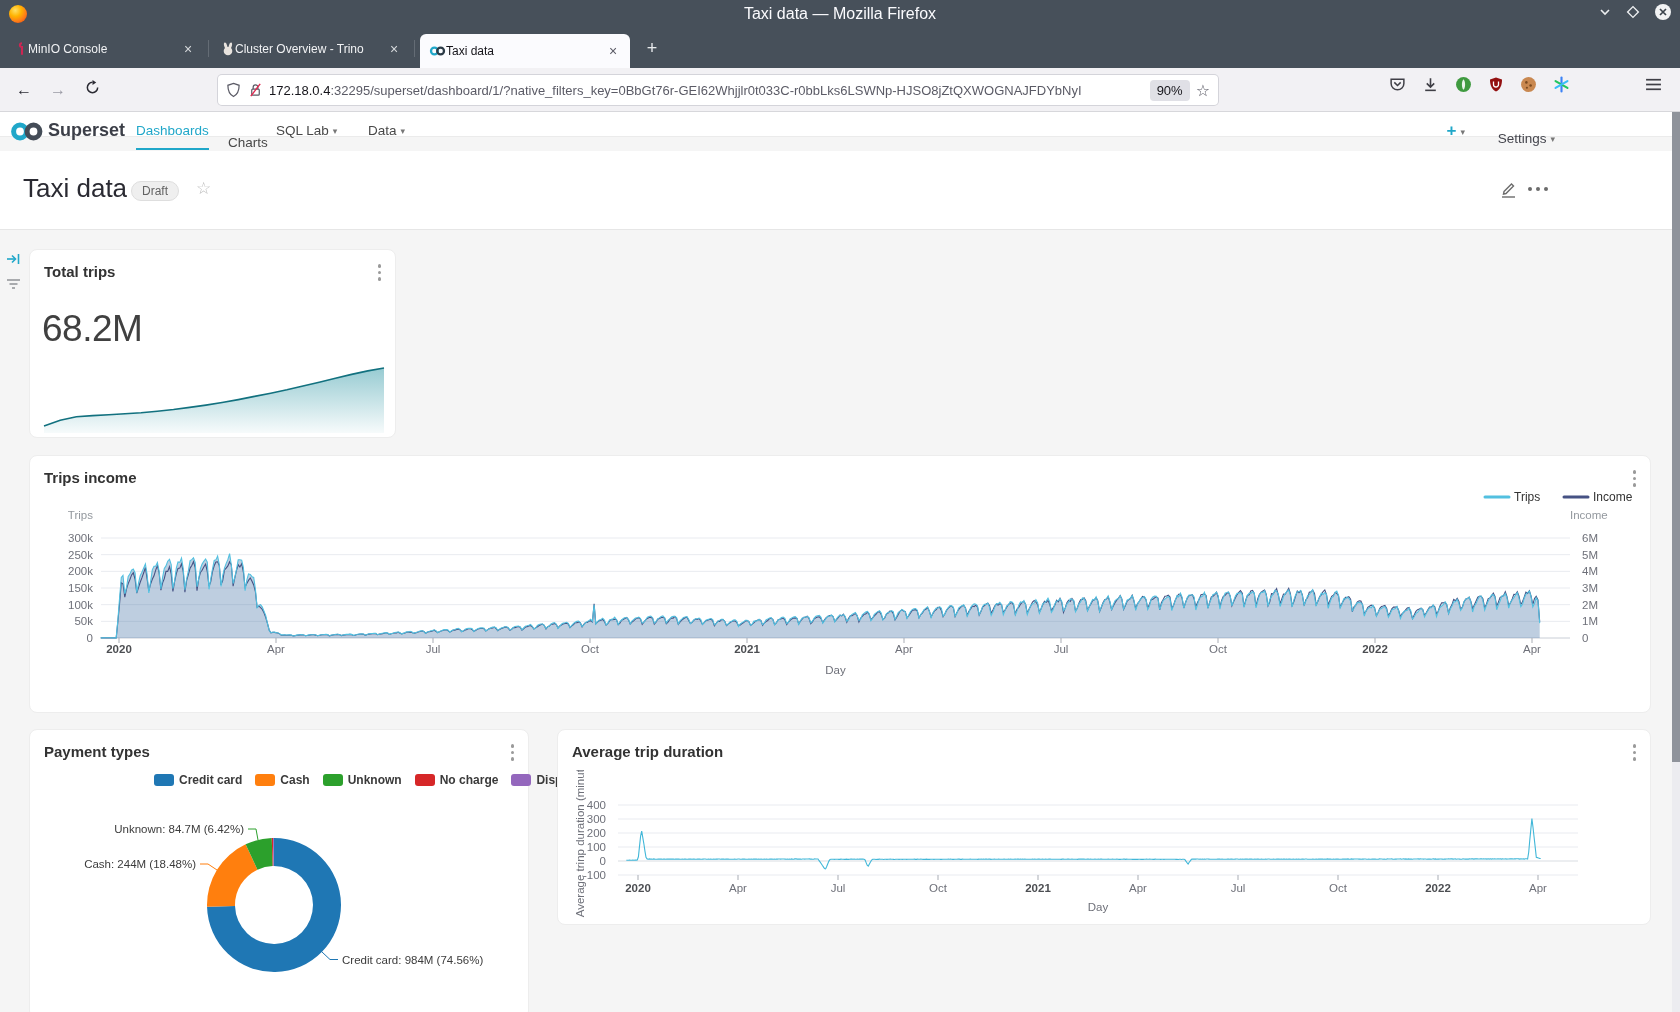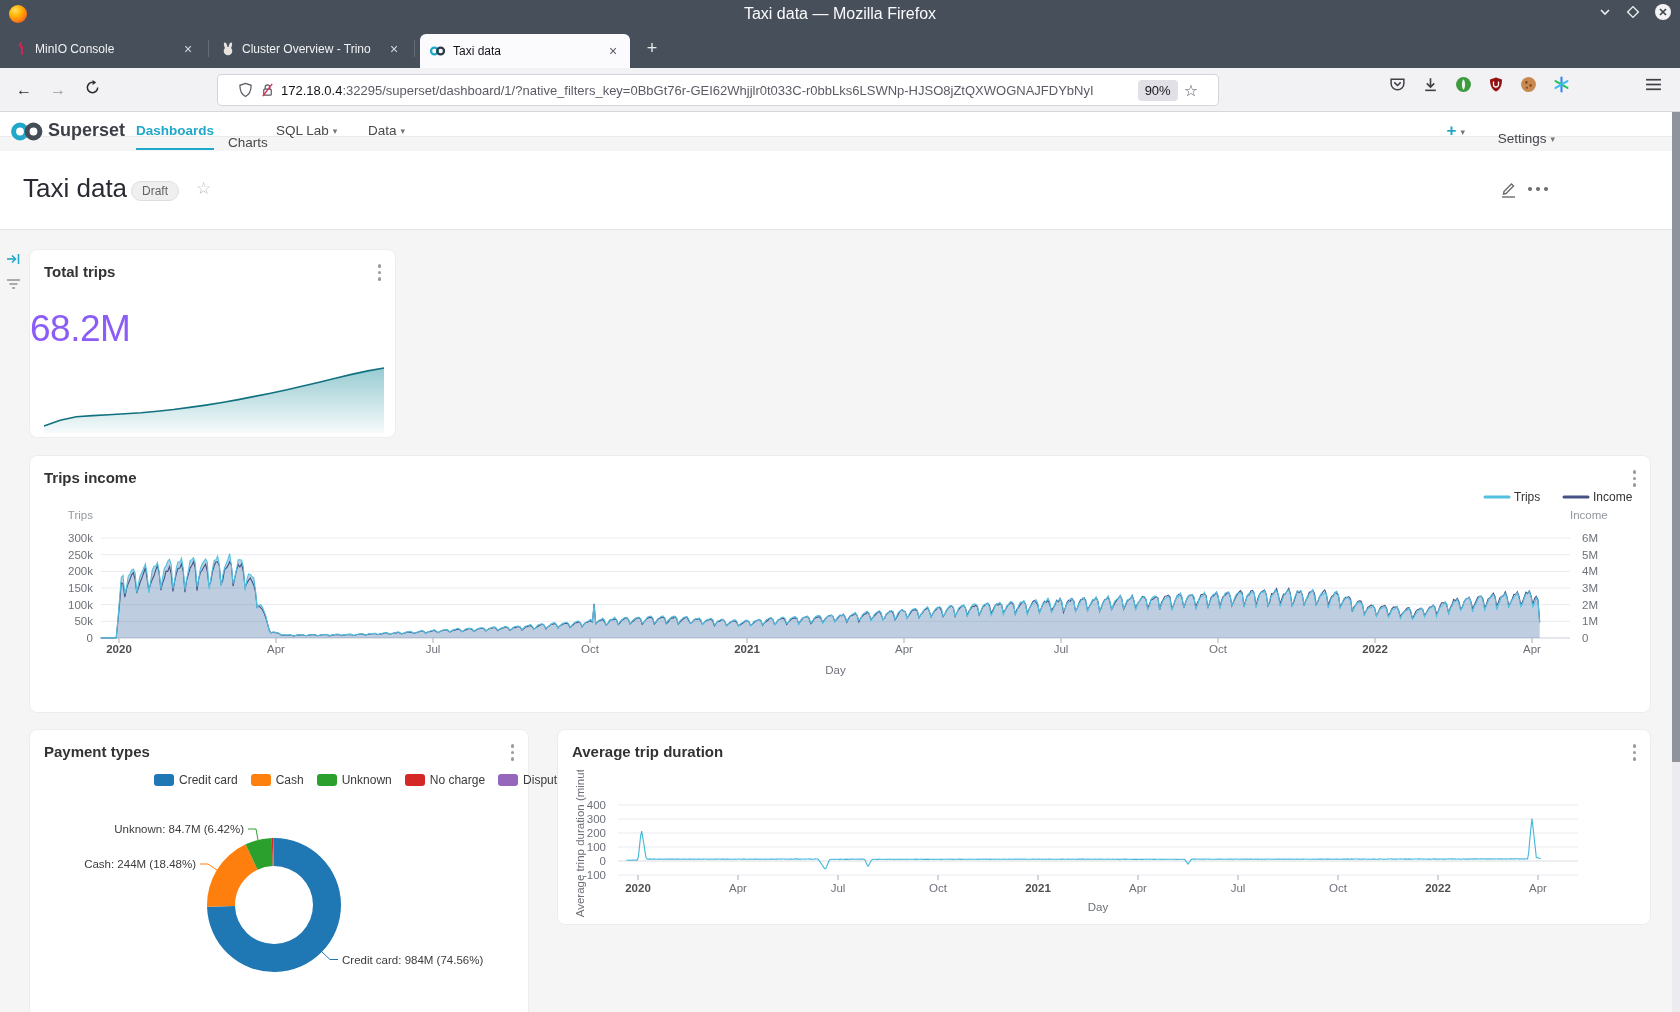--- a/index.html
+++ b/index.html
@@ -9,37 +9,37 @@
 
   
   .titlebar { position:absolute; left:0; top:0; width:1680px; height:28px; background:#47505a; }
   .titlebar .wtitle { position:absolute; left:0; right:0; top:0; height:28px; line-height:28px;
     text-align:center; color:#fbfbfe; font-size:16px; }
   .ff-logo { position:absolute; left:9px; top:5px; width:18px; height:18px; border-radius:50%;
     background:radial-gradient(circle at 35% 30%, #ffe066 0%, #ffb300 35%, #ff7a18 65%, #d63e0e 100%); }
   .winbtns { position:absolute; right:8px; top:3px; display:flex; gap:14px; align-items:center; }
 
   .tabstrip { position:absolute; left:0; top:28px; width:1680px; height:40px; background:#47505a; }
-  .tab { position:absolute; top:5px; height:31px; display:flex; align-items:center; gap:7px;
+  .tab { position:absolute; top:5px; height:31px; display:flex; align-items:center; 
     padding:0 9px; border-radius:5px; color:#f1f2f4; font-size:12px; }
   .tab .tlabel { flex:1; white-space:nowrap; overflow:hidden; text-overflow:ellipsis; }
   .tab .tclose { color:#d6d9dc; font-size:14px; width:16px; text-align:center; border-radius:3px; }
   .tab.active { background:#fbfbfe; color:#15141a; border-radius:6px 6px 0 0; top:6px; height:34px; }
   .tab.active .tclose { color:#5b5b66; }
   .tab-sep { position:absolute; top:12px; width:1px; height:17px; background:#646c75; }
   .newtab { position:absolute; top:9px; width:24px; height:24px; color:#e8eaec; font-size:18px;
     text-align:center; line-height:23px; border-radius:4px; }
 
   .toolbar { position:absolute; left:0; top:68px; width:1680px; height:44px; background:#f2f1f4;
     border-bottom:1px solid #d7d7db; }
   .navbtn { position:absolute; top:8px; width:28px; height:28px; text-align:center; line-height:27px;
     font-size:16px; color:#2b2b33; border-radius:4px; }
   .navbtn.dis { color:#9a9aa4; }
   .urlbar { position:absolute; left:218px; top:7px; width:1000px; height:30px; background:#ffffff;
-    border-radius:4px; box-shadow:0 0 0 1px #d4d4da; display:flex; align-items:center; padding:0 20px; }
+    border-radius:4px; box-shadow:0 0 0 1px #d4d4da; display:flex; align-items:center; padding:0 8px; }
   .urltext { font-size:13px; white-space:nowrap; overflow:hidden; flex:1; margin-left:6px; }
   .urltext .host { color:#15141a; }
   .urltext .rest { color:#5b5b66; }
   .zoombadge { font-size:13px; color:#15141a; background:#e0e0e6; border-radius:4px; padding:3px 7px; margin:0 6px; }
   .staricon { font-size:16px; color:#5b5b66; }
   .ticonrow { position:absolute; right:110px; top:8px; display:flex; gap:16px; align-items:center; }
   .hamb { position:absolute; right:18px; top:9px; }
 
   
   .snav { position:absolute; left:0; top:112px; width:1680px; height:25px; background:#fff;
@@ -60,23 +60,23 @@
   .dstar { position:absolute; left:196px; top:27px; font-size:17px; color:#bdbdbd; }
   .hdots { position:absolute; right:132px; top:36px; display:flex; gap:4px; }
   .hdots i { width:4px; height:4px; border-radius:50%; background:#6b6b6b; }
 
   
   .dbody { position:absolute; left:0; top:230px; width:1680px; height:782px; background:#f5f5f5; }
   .card { position:absolute; background:#fff; border:1px solid #ededed; border-radius:8px; }
   .ctitle { position:absolute; left:14px; top:13px; font-size:15px; font-weight:bold; color:#333; }
   .kebab { position:absolute; right:14px; top:14px; display:flex; flex-direction:column; gap:3px; align-items:center; }
   .kebab i { width:3.5px; height:3.5px; border-radius:50%; background:#9a9a9a; }
-  .bignum { position:absolute; left:0; top:58px; font-size:37px; color:#8b5cf6; letter-spacing:-0.5px; }
-
-  .paylegend { position:absolute; left:124px; top:43px; display:flex; gap:13px; white-space:nowrap; }
+  .bignum { position:absolute; left:12px; top:58px; font-size:37px; color:#404040; letter-spacing:-0.5px; }
+
+  .paylegend { position:absolute; left:124px; top:43px; display:flex; gap:13px; white-space:nowrap;font-weight:bold; }
   .payitem { display:flex; align-items:center; gap:5px; font-size:12px; color:#3a3a3a; }
   .pay-swatch { width:20px; height:12px; border-radius:3px; display:inline-block; }
 
   svg text.ax  { font-family:"Liberation Sans",sans-serif; font-size:11.5px; fill:#6e7079; }
   svg text.axb { font-family:"Liberation Sans",sans-serif; font-size:11.5px; fill:#4c4e52; font-weight:bold; }
   svg text.axt { font-family:"Liberation Sans",sans-serif; font-size:11.5px; fill:#93989e; }
   svg text.lg  { font-family:"Liberation Sans",sans-serif; font-size:12px; fill:#333; }
   svg text.co  { font-family:"Liberation Sans",sans-serif; font-size:11.5px; fill:#3c3c3c; }
 
   .scrolltrack { position:absolute; right:0; top:112px; width:8px; height:900px; background:#ececf0; }
@@ -200,21 +200,21 @@
       </svg>
   </span>
 </div>
 
 <div class="snav">
   <svg class="abs" style="left:10px; top:9px;" width="34" height="21" viewBox="0 0 34 21">
       <circle cx="10" cy="10.5" r="6.4" fill="none" stroke="#20a7c9" stroke-width="5"></circle>
       <circle cx="23.5" cy="10.5" r="6.4" fill="none" stroke="#444c57" stroke-width="5"></circle>
     </svg>
   <span class="brandtext">Superset</span>
-  <span class="snav-item active" style="left:136px;font-weight:bold;">Dashboards</span>
+  <span class="snav-item active" style="left:136px;">Dashboards</span>
   <span class="snav-item" style="left:228px;margin-top:12px;">Charts</span>
   <span class="snav-item" style="left:276px;"><span>SQL Lab</span><span class="caret">▾</span></span>
   <span class="snav-item" style="left:368px;"><span>Data</span><span class="caret">▾</span></span>
   <span class="plusbtn"><span>+</span><span class="caret">▾</span></span>
   <span class="settings"><span>Settings</span><span class="caret">▾</span></span>
 </div>
 
 <div class="dhead">
   <span class="dtitle">Taxi data</span>
   <span class="draft">Draft</span>

